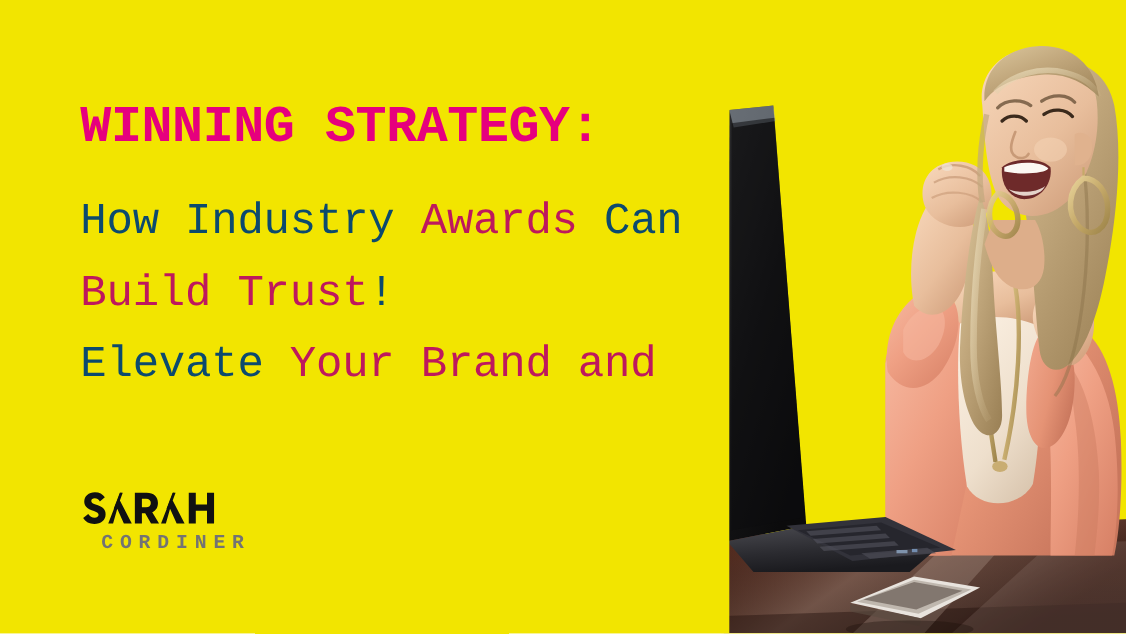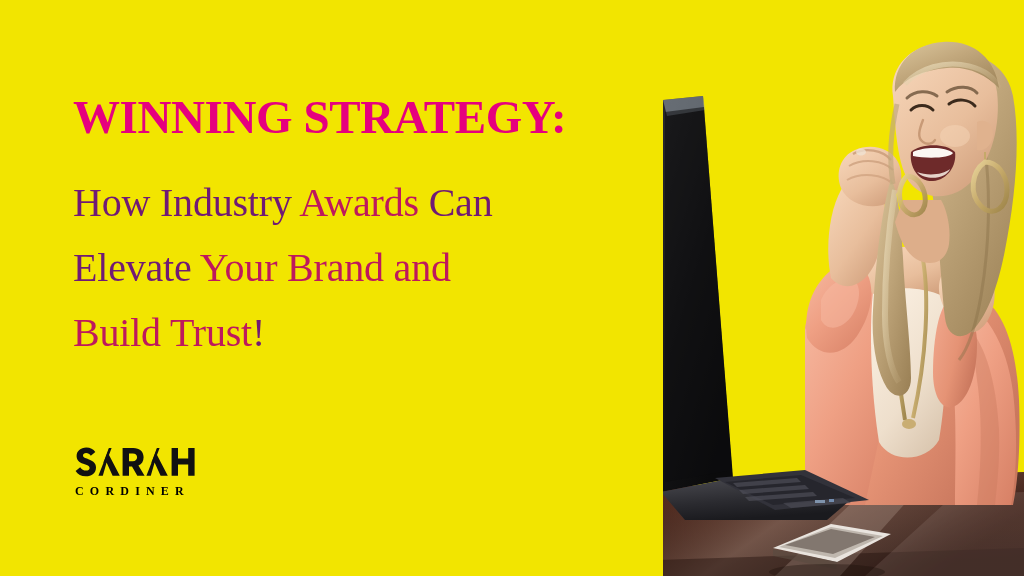--- a/index.html
+++ b/index.html
@@ -6,21 +6,21 @@
     margin: 0;
     padding: 0;
     background: #ffffff;
   }
   #banner {
     position: relative;
     width: 1024px;
     height: 576px;
     overflow: hidden;
     background: #F2E500;
-    font-family: Liberation Serif, serif;
+    font-family: Liberation Mono, monospace;
   }
 
   
   .text-col {
     position: absolute;
     left: 73px;
     top: 0;
     width: 580px;
     height: 576px;
   }
@@ -44,44 +44,44 @@
     left: 0;
     width: 560px;
     font-size: 40px;
     line-height: 65px;
     font-weight: 400;
     color: #111111;
     letter-spacing: -0.2px;
   }
   .subhead .ln { display: block; white-space: nowrap; }
   .pink { color: #be185d; }
-  .blk  { color: #701a75; }
+  .blk  { color: #0c4a6e; }
 
   
   .logo {
     position: absolute;
     left: 73px;
     top: 446px;
     width: 150px;
     height: 58px;
   }
   .logo-sarah {
     position: relative;
     height: 34px;
     width: 150px;
   }
   .logo-sarah svg { display: block; }
   .logo-cordiner {
     position: absolute;
-    left: 2px;
+    left: 19px;
     top: 38px;
-    font-size: 12px;
+    font-size: 18px;
     font-weight: bold;
     letter-spacing: 6.2px;
-    color: #000000;
+    color: #737373;
     white-space: nowrap;
   }
 
   
   .photo {
     position: absolute;
     left: 655px;
     top: 0;
     width: 369px;
     height: 576px;
@@ -96,24 +96,24 @@
 
   <div class="text-col">
 
     <div class="headline">WINNING STRATEGY:</div>
 
     <div class="subhead">
       <span class="ln">
         <span class="blk">How Industry </span><span class="pink">Awards</span><span class="blk"> Can</span>
       </span>
       <span class="ln">
-        <span class="blk">Elevate </span><span class="pink">Your Brand and</span>
+        <span class="pink">Build Trust</span><span class="blk">!</span>
       </span>
       <span class="ln">
-        <span class="pink">Build Trust</span><span class="blk">!</span>
+        <span class="blk">Elevate </span><span class="pink">Your Brand and</span>
       </span>
     </div>
   </div>
 
   <div class="logo">
     <div class="logo-sarah">
       <svg width="150" height="34" viewBox="0 0 150 34" aria-hidden="true">
         <g fill="#111111">
 
           <path d="M2.6 24.9 L7.2 21.2 C8.6 23.4 10.6 24.6 13.0 24.6 C15.2 24.6 16.6 23.6 16.6 22.0 C16.6 20.5 15.5 19.6 12.4 18.5 L10.3 17.8 C5.8 16.2 3.6 13.8 3.6 10.0 C3.6 4.9 7.6 1.4 13.3 1.4 C17.3 1.4 20.4 3.0 22.3 6.0 L17.8 9.8 C16.6 7.9 15.1 7.0 13.1 7.0 C11.2 7.0 10.0 7.9 10.0 9.4 C10.0 10.8 11.0 11.6 13.9 12.6 L16.0 13.4 C20.7 15.0 23.0 17.5 23.0 21.4 C23.0 26.8 18.8 30.3 12.8 30.3 C8.2 30.3 4.7 28.4 2.6 24.9 Z"></path>

